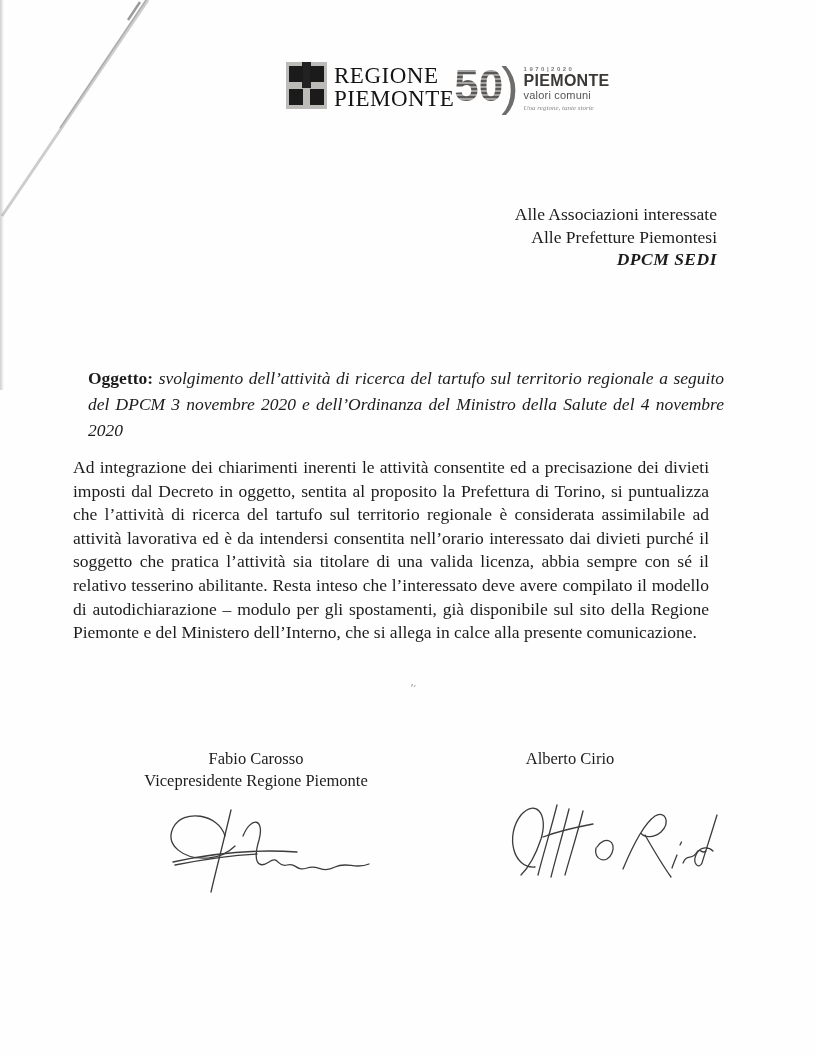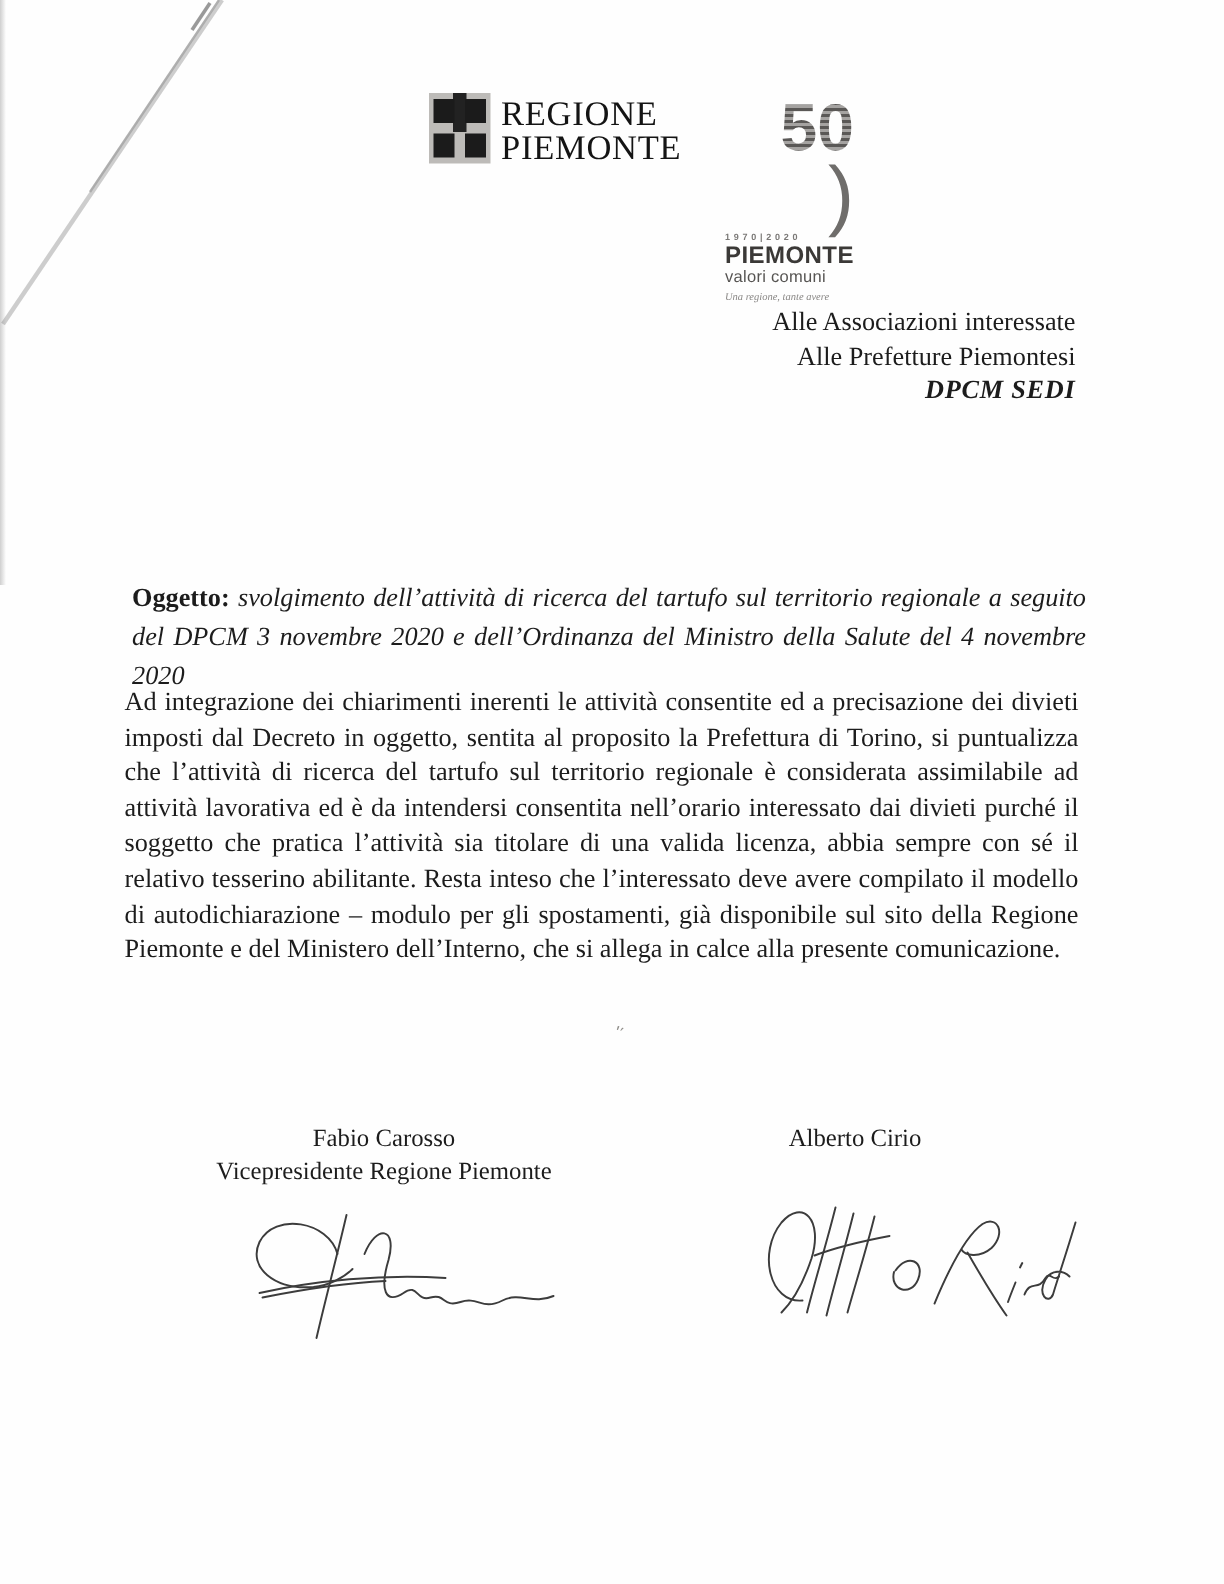--- a/index.html
+++ b/index.html
@@ -34,21 +34,21 @@
   .rp-mark .q.tl { left: 3px;  top: 4px; }
   .rp-mark .q.tr { right: 3px; top: 4px; }
   .rp-mark .q.bl { left: 3px;  bottom: 4px; }
   .rp-mark .q.br { right: 3px; bottom: 4px; }
   .rp-mark .stem { position: absolute; left: 16px; top: 0; width: 9px; height: 26px; background: #222; }
   .rp-word {
     margin-left: 7px; font-family: "Liberation Serif", serif;
     font-size: 23px; line-height: 23px; letter-spacing: .5px;
     color: #141414; white-space: nowrap; padding-top: 2px;
   }
-  .anniv { display: flex; align-items: flex-end; margin-left: 24px; padding-top: 1px; flex-direction: column; }
+  .anniv { display: flex; align-items: flex-start; padding-top: 1px; }
   .anniv-50 {
     font-family: "Liberation Sans", sans-serif; font-weight: bold;
     font-size: 44px; line-height: 44px; color: #6e6c6a; position: relative; top: 1px;
     background: repeating-linear-gradient(to bottom, #5a5856 0 2px, #a5a3a1 2px 4px);
     -webkit-background-clip: text; background-clip: text; -webkit-text-fill-color: transparent;
   }
   .anniv-paren {
     font-family: "Liberation Sans", sans-serif; font-weight: 300;
     font-size: 52px; line-height: 46px; color: #6f6d6b; margin-left: -2px;
   }
@@ -61,28 +61,28 @@
   
   .recipients {
     position: absolute; right: 99px; top: 203px;
     text-align: right; font-size: 17.5px; line-height: 22.5px; color: #1c1c1c;
   }
   .recipients .sedi { font-weight: bold; font-style: italic; letter-spacing: .5px; }
 
   
   .subject {
     position: absolute; left: 88px; top: 365px; width: 636px;
-    font-size: 17.5px; line-height: 26px; text-align: justify; color: #1c1c1c; margin-top: 20px;
+    font-size: 17.5px; line-height: 26px; text-align: justify; color: #1c1c1c;
   }
   .subject .lbl { font-weight: bold; font-style: normal; }
   .subject .txt { font-style: italic; }
 
   
   .letter-body {
-    position: absolute; left: 83px; top: 456px; width: 636px;
+    position: absolute; left: 73px; top: 456px; width: 636px;
     font-size: 17.5px; line-height: 23.6px; text-align: justify; color: #1c1c1c;
   }
 
   
   .sig-block { position: absolute; text-align: center; font-size: 16.5px; line-height: 21.5px; color: #1c1c1c; }
   .sig-left  { left: 121px; top: 748px; width: 270px; }
   .sig-right { left: 445px; top: 748px; width: 250px; text-align: center; }
   .sig-svg { position: absolute; }
   .sig-svg path { fill: none; stroke: #3c3c3c; stroke-width: 1.3; stroke-linecap: round; }
 </style>
@@ -111,21 +111,21 @@
       <div>REGIONE</div>
       <div>PIEMONTE</div>
     </div>
     <div class="anniv">
       <div class="anniv-50">50</div>
       <div class="anniv-paren">)</div>
       <div class="anniv-text">
         <div class="anniv-years">1970|2020</div>
         <div class="anniv-name">PIEMONTE</div>
         <div class="anniv-sub">valori comuni</div>
-        <div class="anniv-slogan">Una regione, tante avere</div>
+        <div class="anniv-slogan">Una regione, tante storie</div>
       </div>
     </div>
   </div>
 
   <div class="recipients">
     <div>Alle Associazioni interessate</div>
     <div>Alle Prefetture Piemontesi</div>
     <div class="sedi">DPCM SEDI</div>
   </div>
 

